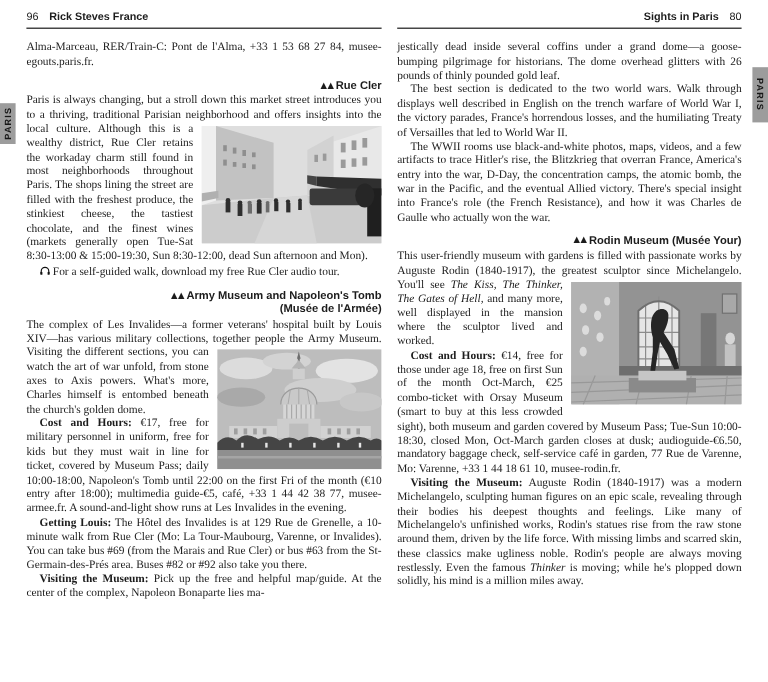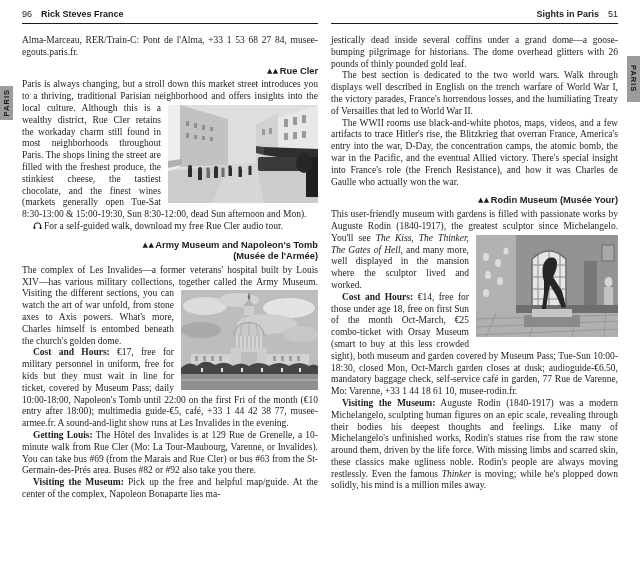--- a/index.html
+++ b/index.html
@@ -121,21 +121,21 @@
 
       <p class="ind"><svg class="audio-icon" width="9" height="9" viewBox="0 0 10 10">
             <path d="M1.5 8 V5.5 a3.5 3.5 0 0 1 7 0 V8" fill="none" stroke="#111" stroke-width="1.1"></path>
             <rect x="0.7" y="6.2" width="1.9" height="2.7" rx="0.6" fill="#111"></rect>
             <rect x="7.4" y="6.2" width="1.9" height="2.7" rx="0.6" fill="#111"></rect>
           </svg><span>For a self-guided walk, download my free Rue Cler audio tour.</span></p>
 
       <div class="sight-head"><span class="tri">▲▲</span><span>Army Museum and Napoleon's Tomb</span><br><span class="sub">(Musée de l'Armée)</span></div>
 
       <p>
-        <span>The complex of Les Invalides—a former veterans' hospital built by Louis XIV—has various military collections, together called the</span>
+        <span>The complex of Les Invalides—a former veterans' hospital built by Louis XIV—has various military collections, together people the</span>
         <span class="ph"><svg width="137" height="100" viewBox="0 0 137 100">
           <rect width="137" height="100" fill="#bdbdbd"></rect>
           <ellipse cx="24" cy="16" rx="22" ry="9" fill="#dcdcdc"></ellipse>
               <ellipse cx="58" cy="10" rx="20" ry="7" fill="#d3d3d3"></ellipse>
               <ellipse cx="108" cy="18" rx="26" ry="10" fill="#e3e3e3"></ellipse>
               <ellipse cx="86" cy="34" rx="30" ry="10" fill="#cfcfcf"></ellipse>
               <ellipse cx="20" cy="40" rx="20" ry="8" fill="#a9a9a9"></ellipse>
               <ellipse cx="120" cy="44" rx="18" ry="8" fill="#c7c7c7"></ellipse>
           <rect x="67.2" y="6" width="1.6" height="12" fill="#6e6e6e"></rect>
               <polygon points="68,2 69.5,8 66.5,8" fill="#6e6e6e"></polygon>
@@ -177,21 +177,21 @@
 
       <p class="ind"><span class="b">Cost and Hours:</span><span> €17, free for military personnel in uniform, free for kids but they must wait in line for ticket, covered by Museum Pass; daily 10:00-18:00, Napoleon's Tomb until 22:00 on the first Fri of the month (€10 entry after 18:00); multimedia guide-€5, café, +33 1 44 42 38 77, musee-armee.fr. A sound-and-light show runs at Les Invalides in the evening.</span></p>
       <p class="ind"><span class="b">Getting Louis:</span><span> The Hôtel des Invalides is at 129 Rue de Grenelle, a 10-minute walk from Rue Cler (Mo: La Tour-Maubourg, Varenne, or Invalides). You can take bus #69 (from the Marais and Rue Cler) or bus #63 from the St-Germain-des-Prés area. Buses #82 or #92 also take you there.</span></p>
       <p class="ind"><span class="b">Visiting the Museum:</span><span> Pick up the free and helpful map/guide. At the center of the complex, Napoleon Bonaparte lies ma-</span></p>
     </div>
   </div>
 
   <div class="page" id="right-page">
     <div class="page-head">
       <span class="ttl">Sights in Paris</span>
-      <span class="num">51</span>
+      <span class="num">80</span>
     </div>
     <div class="page-body">
 
       <p>jestically dead inside several coffins under a grand dome—a goose-bumping pilgrimage for historians. The dome overhead glitters with 26 pounds of thinly pounded gold leaf.</p>
       <p class="ind">The best section is dedicated to the two world wars. Walk through displays well described in English on the trench warfare of World War I, the victory parades, France's horrendous losses, and the humiliating Treaty of Versailles that led to World War II.</p>
       <p class="ind">The WWII rooms use black-and-white photos, maps, videos, and a few artifacts to trace Hitler's rise, the Blitzkrieg that overran France, America's entry into the war, D-Day, the concentration camps, the atomic bomb, the war in the Pacific, and the eventual Allied victory. There's special insight into France's role (the French Resistance), and how it was Charles de Gaulle who actually won the war.</p>
 
       <div class="sight-head"><span class="tri">▲▲</span><span>Rodin Museum (Musée Your)</span></div>
 
       <p>

